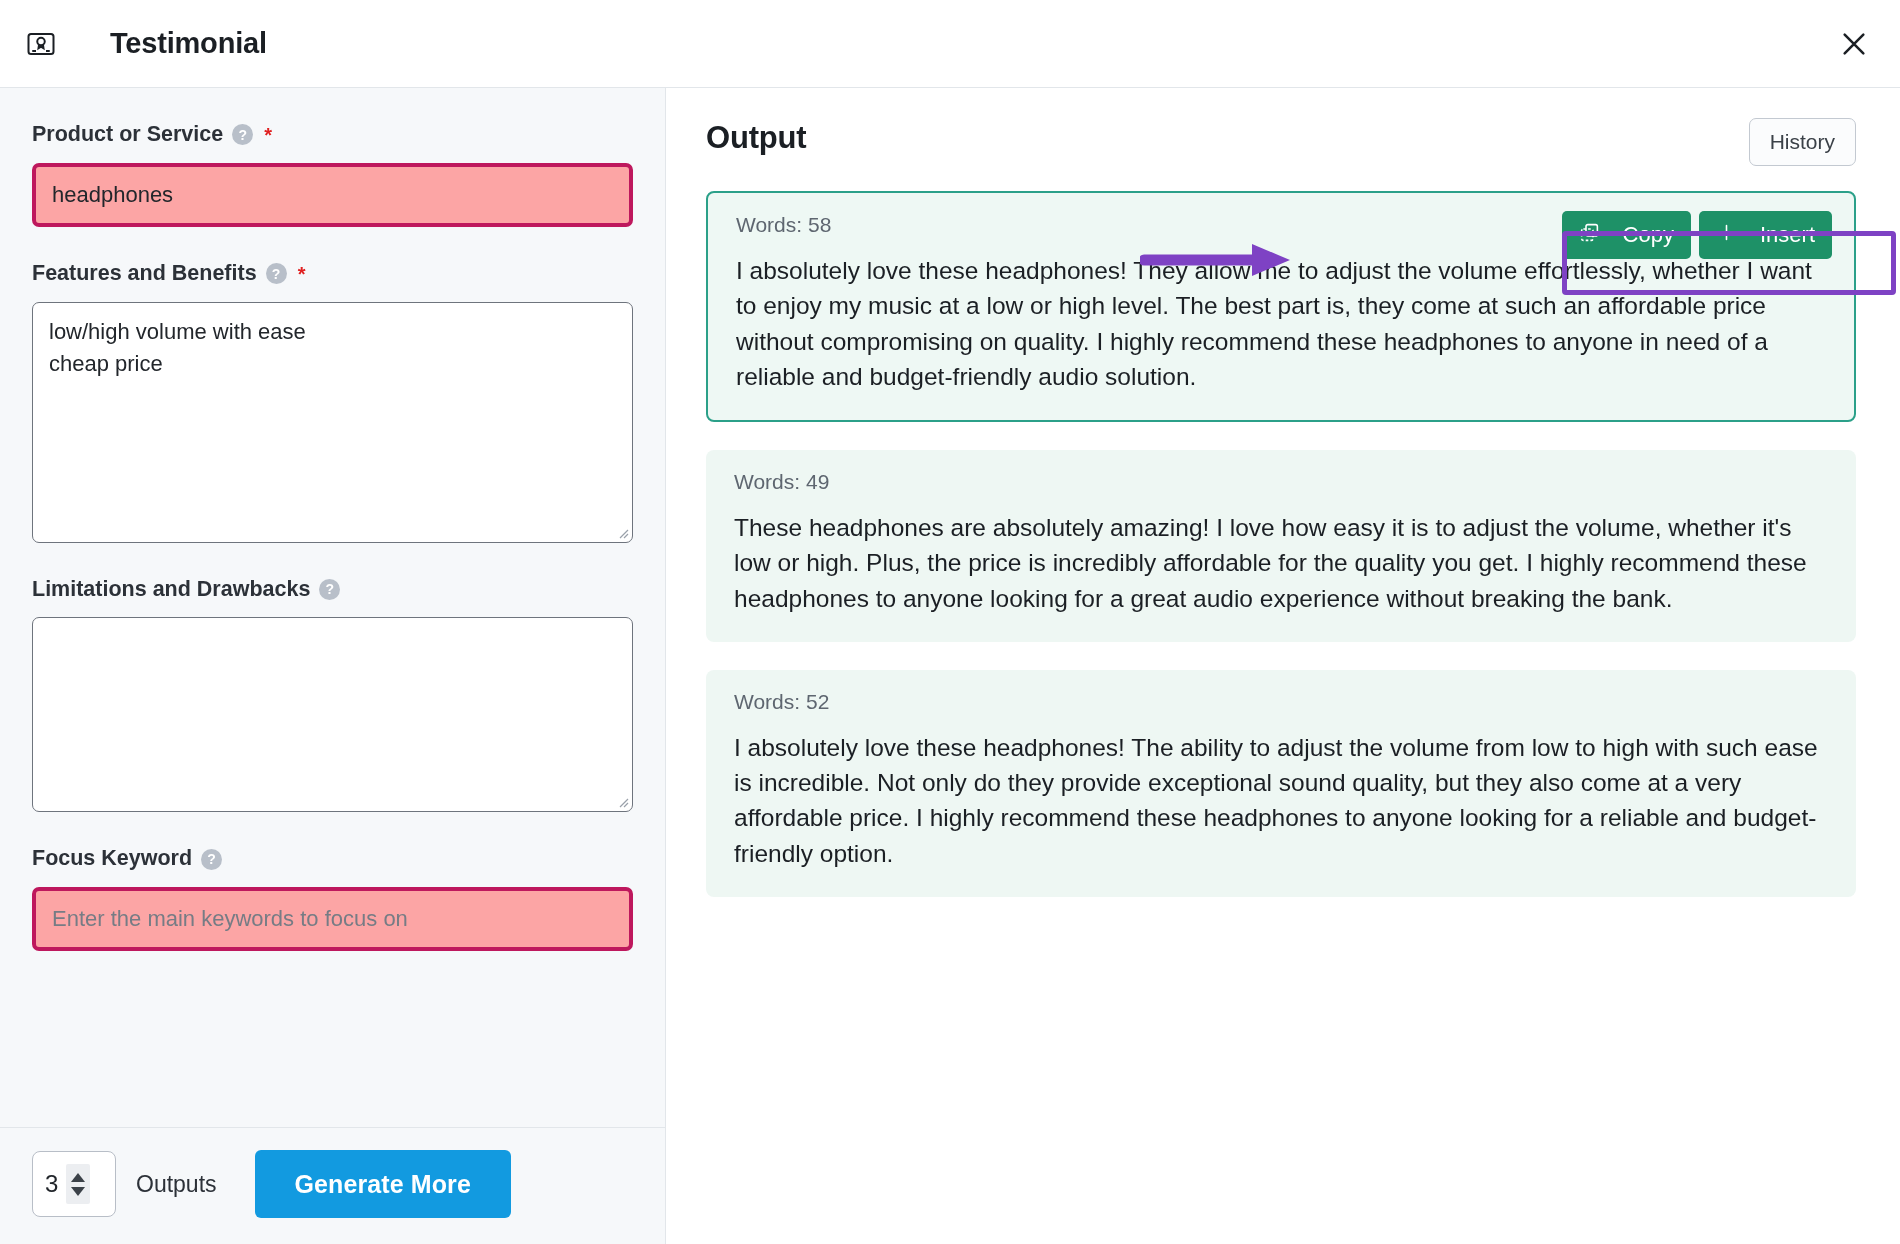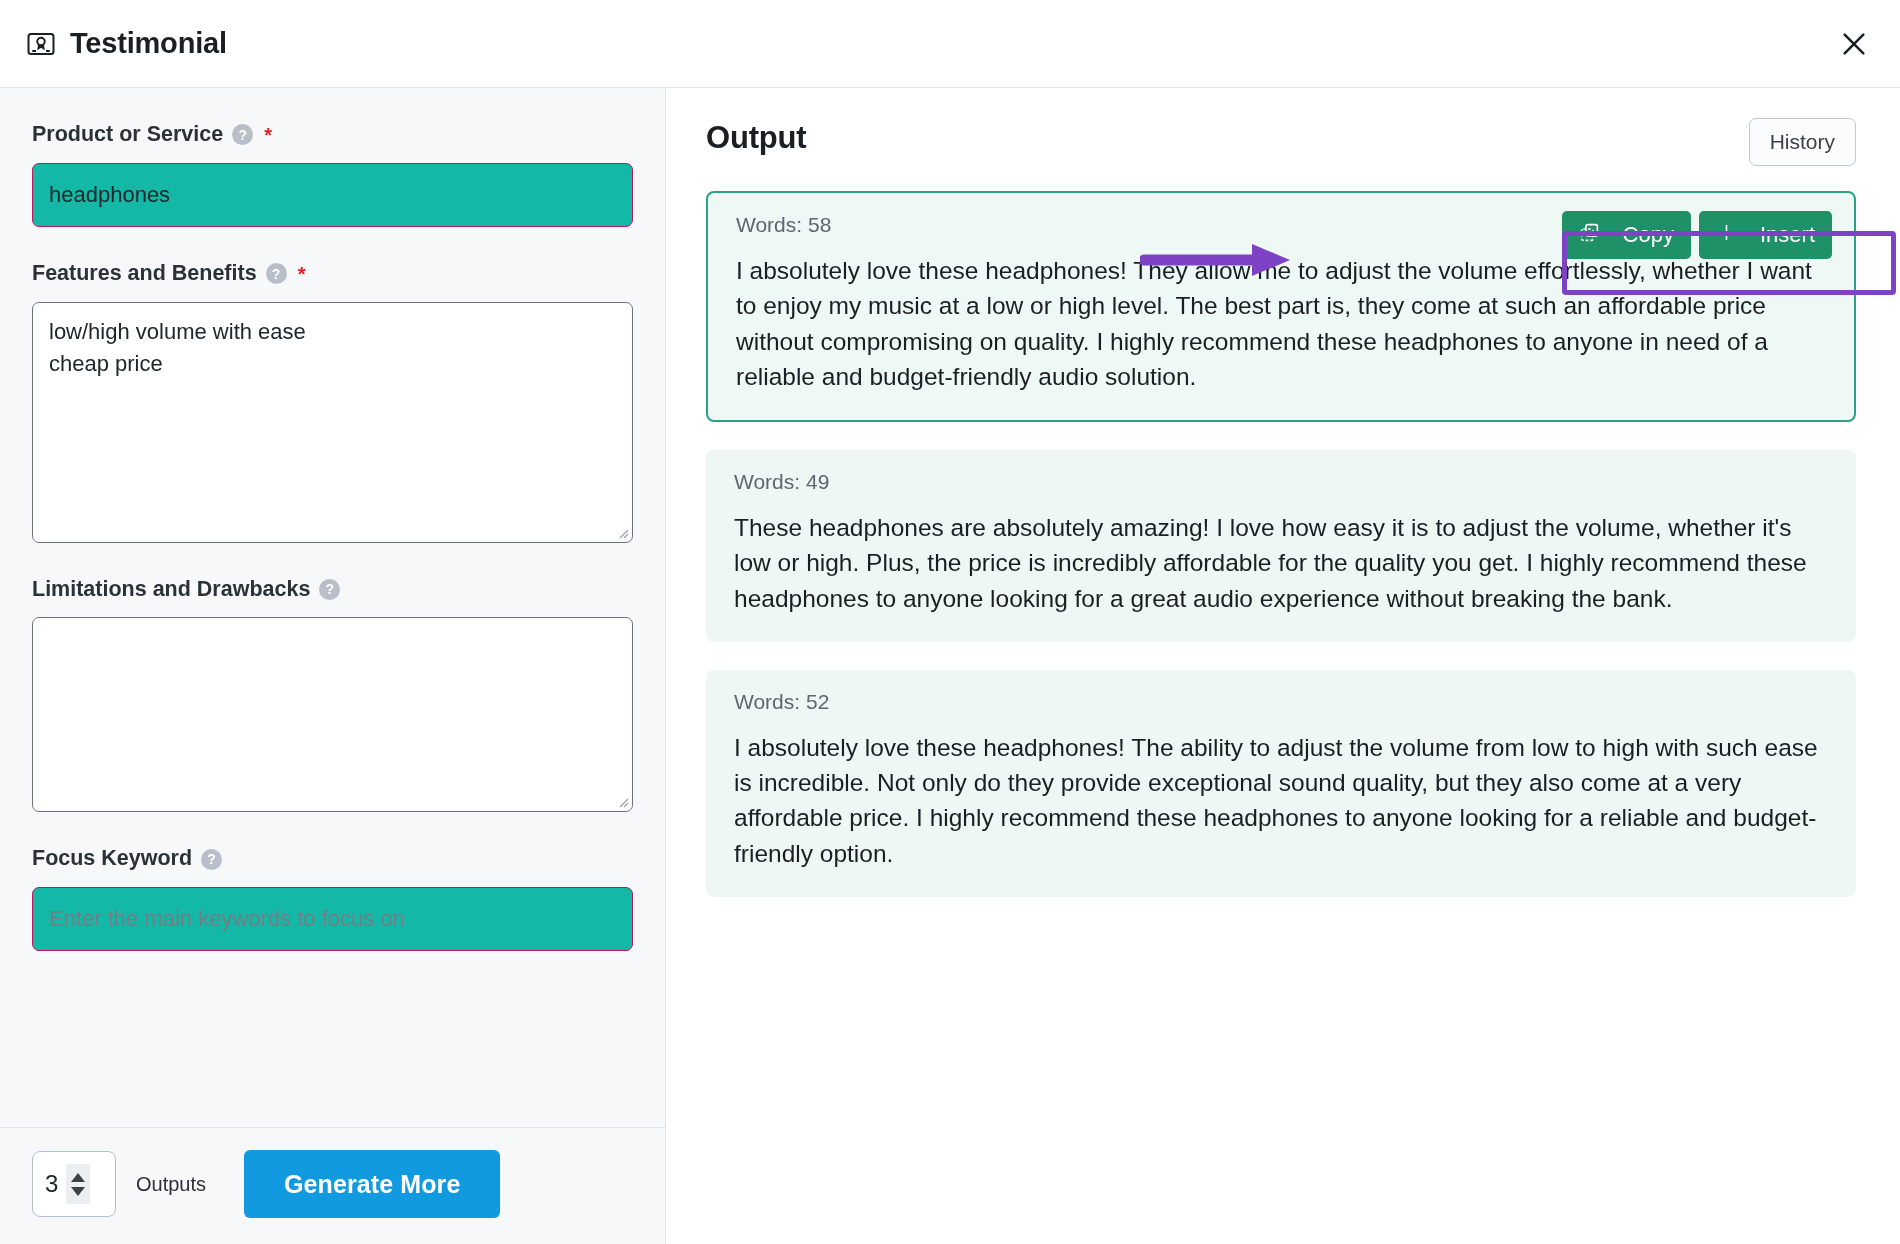--- a/index.html
+++ b/index.html
@@ -27,20 +27,21 @@
     border-bottom: 1px solid #e2e6ea;
     position: relative;
   }
   .header-left { display: flex; align-items: center; gap: 14px; }
   .title-icon { width: 30px; height: 30px; display: block; }
   .header-title {
     font-size: 29px;
     font-weight: bold;
     color: #1b1f24;
     letter-spacing: -0.2px;
+    margin-left: 40px;
   }
   .close-btn {
     position: absolute;
     right: 24px; top: 50%;
     transform: translateY(-50%);
     width: 44px; height: 44px;
     display: flex; align-items: center; justify-content: center;
     cursor: pointer;
     background: transparent;
     border: none;
@@ -92,23 +93,23 @@
   .required-star {
     color: #e02020;
     font-size: 20px;
     font-weight: bold;
     line-height: 1;
     margin-left: 2px;
   }
   .text-input {
     width: 100%;
     height: 64px;
-    border: 1px solid #be185d;
+    border: 4px solid #be185d;
     border-radius: 7px;
-    background: #14b8a6;
+    background: #fca5a5;
     font-family: "Liberation Sans", sans-serif;
     font-size: 22px;
     color: #22262b;
     padding: 0 16px;
     outline: none;
   }
   .text-input::placeholder { color: #767c85; }
   .text-area {
     width: 100%;
     border: 1px solid #6e747d;
@@ -171,21 +172,21 @@
   }
   .spin-up, .spin-down {
     width: 0; height: 0;
     border-left: 7px solid transparent;
     border-right: 7px solid transparent;
     cursor: pointer;
   }
   .spin-up { border-bottom: 9px solid #3b4148; }
   .spin-down { border-top: 9px solid #3b4148; }
   .outputs-label {
-    font-size: 20px;
+    font-size: 23px;
     color: #2c3138;
   }
   .generate-btn {
     margin-left: 18px;
     height: 68px;
     padding: 0 40px;
     background: #129ae0;
     color: #ffffff;
     font-size: 25px;
     font-weight: bold;

